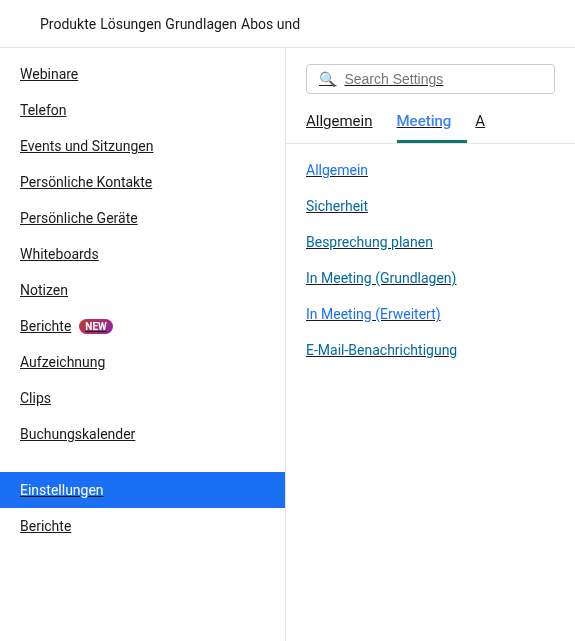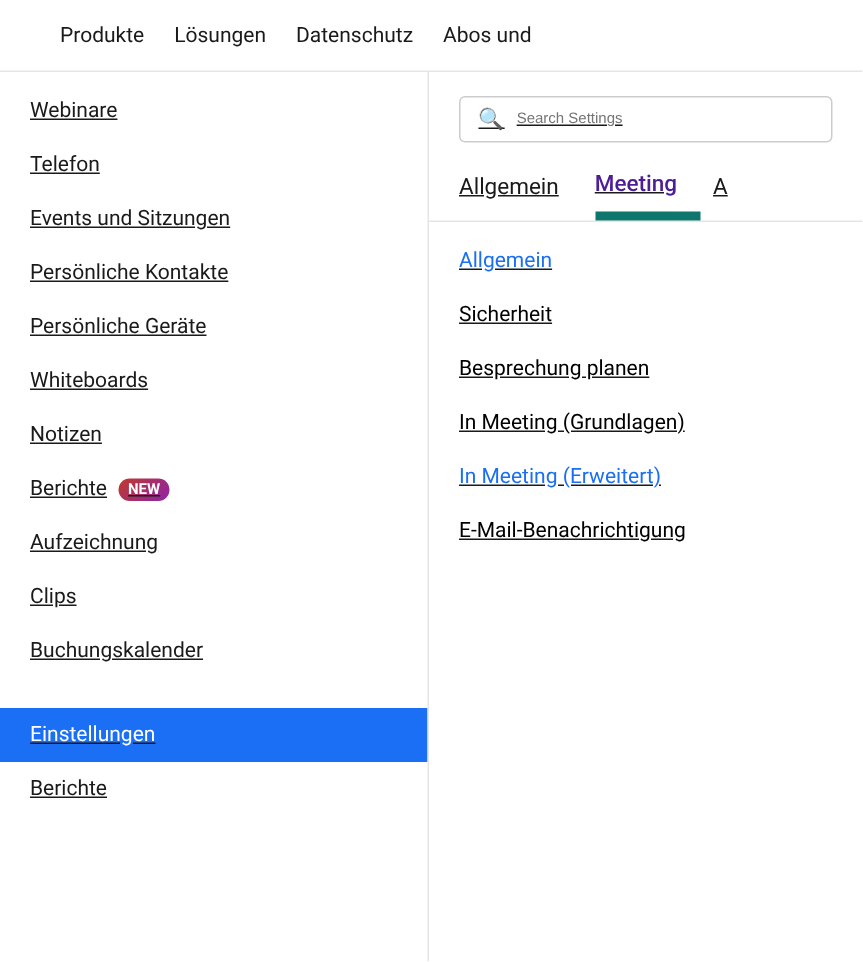--- a/index.html
+++ b/index.html
@@ -25,21 +25,21 @@
     .zoom-logo {
       font-size: 24px;
       font-weight: 700;
       color: #0B5CFF;
       letter-spacing: -1px;
       margin-right: 24px;
       font-style: italic;
     }
     .nav-links {
       display: flex;
-      gap: 20px;
+      gap: 4px;
       align-items: center;
     }
     .nav-link {
       font-size: 14px;
       color: #1a1a1a;
       cursor: pointer;
       white-space: nowrap;
     }
 
     
@@ -105,21 +105,21 @@
       gap: 8px;
       background: #fff;
     }
     .search-icon {
       color: #666;
       font-size: 14px;
     }
     .search-input {
       border: none;
       outline: none;
-      font-size: 10px;
+      font-size: 14px;
       color: #999;
       flex: 1;
       background: transparent;
     }
 
     
     .tabs {
       display: flex;
       align-items: center;
       padding: 0 20px;
@@ -129,49 +129,49 @@
     .tab-item {
       padding: 10px 16px 10px 0;
       margin-right: 8px;
       font-size: 15px;
       cursor: pointer;
       color: #1a1a1a;
       border-bottom: 3px solid transparent;
       white-space: nowrap;
     }
     .tab-item.active {
-      color: #4c1d95;
-      border-bottom: 6px solid #0f766e;
+      color: #3b82f6;
+      border-bottom: 3px solid #0f766e;
       font-weight: 500;
     }
 
     
     .settings-menu {
       padding: 8px 0;
     }
     .settings-menu-item {
       padding: 10px 20px;
       cursor: pointer;
       font-size: 14px;
-      color: #000000;
+      color: #0369a1;
     }
     .settings-menu-item.highlight {
       color: #1a6ff4;
     }
   </style>
 </head>
 <body>
 
 <div class="top-nav">
   <div class="zoom-logo"></div>
   <div class="nav-links">
 
   <span class="nav-link">Produkte</span>
       <span class="nav-link">Lösungen</span>
-      <span class="nav-link">Datenschutz</span>
+      <span class="nav-link">Grundlagen</span>
       <span class="nav-link">Abos und</span>
     </div>
 </div>
 
 <div class="main-layout">
 
   <div class="sidebar">
 
   <div class="sidebar-item">
         <span>Webinare</span>

